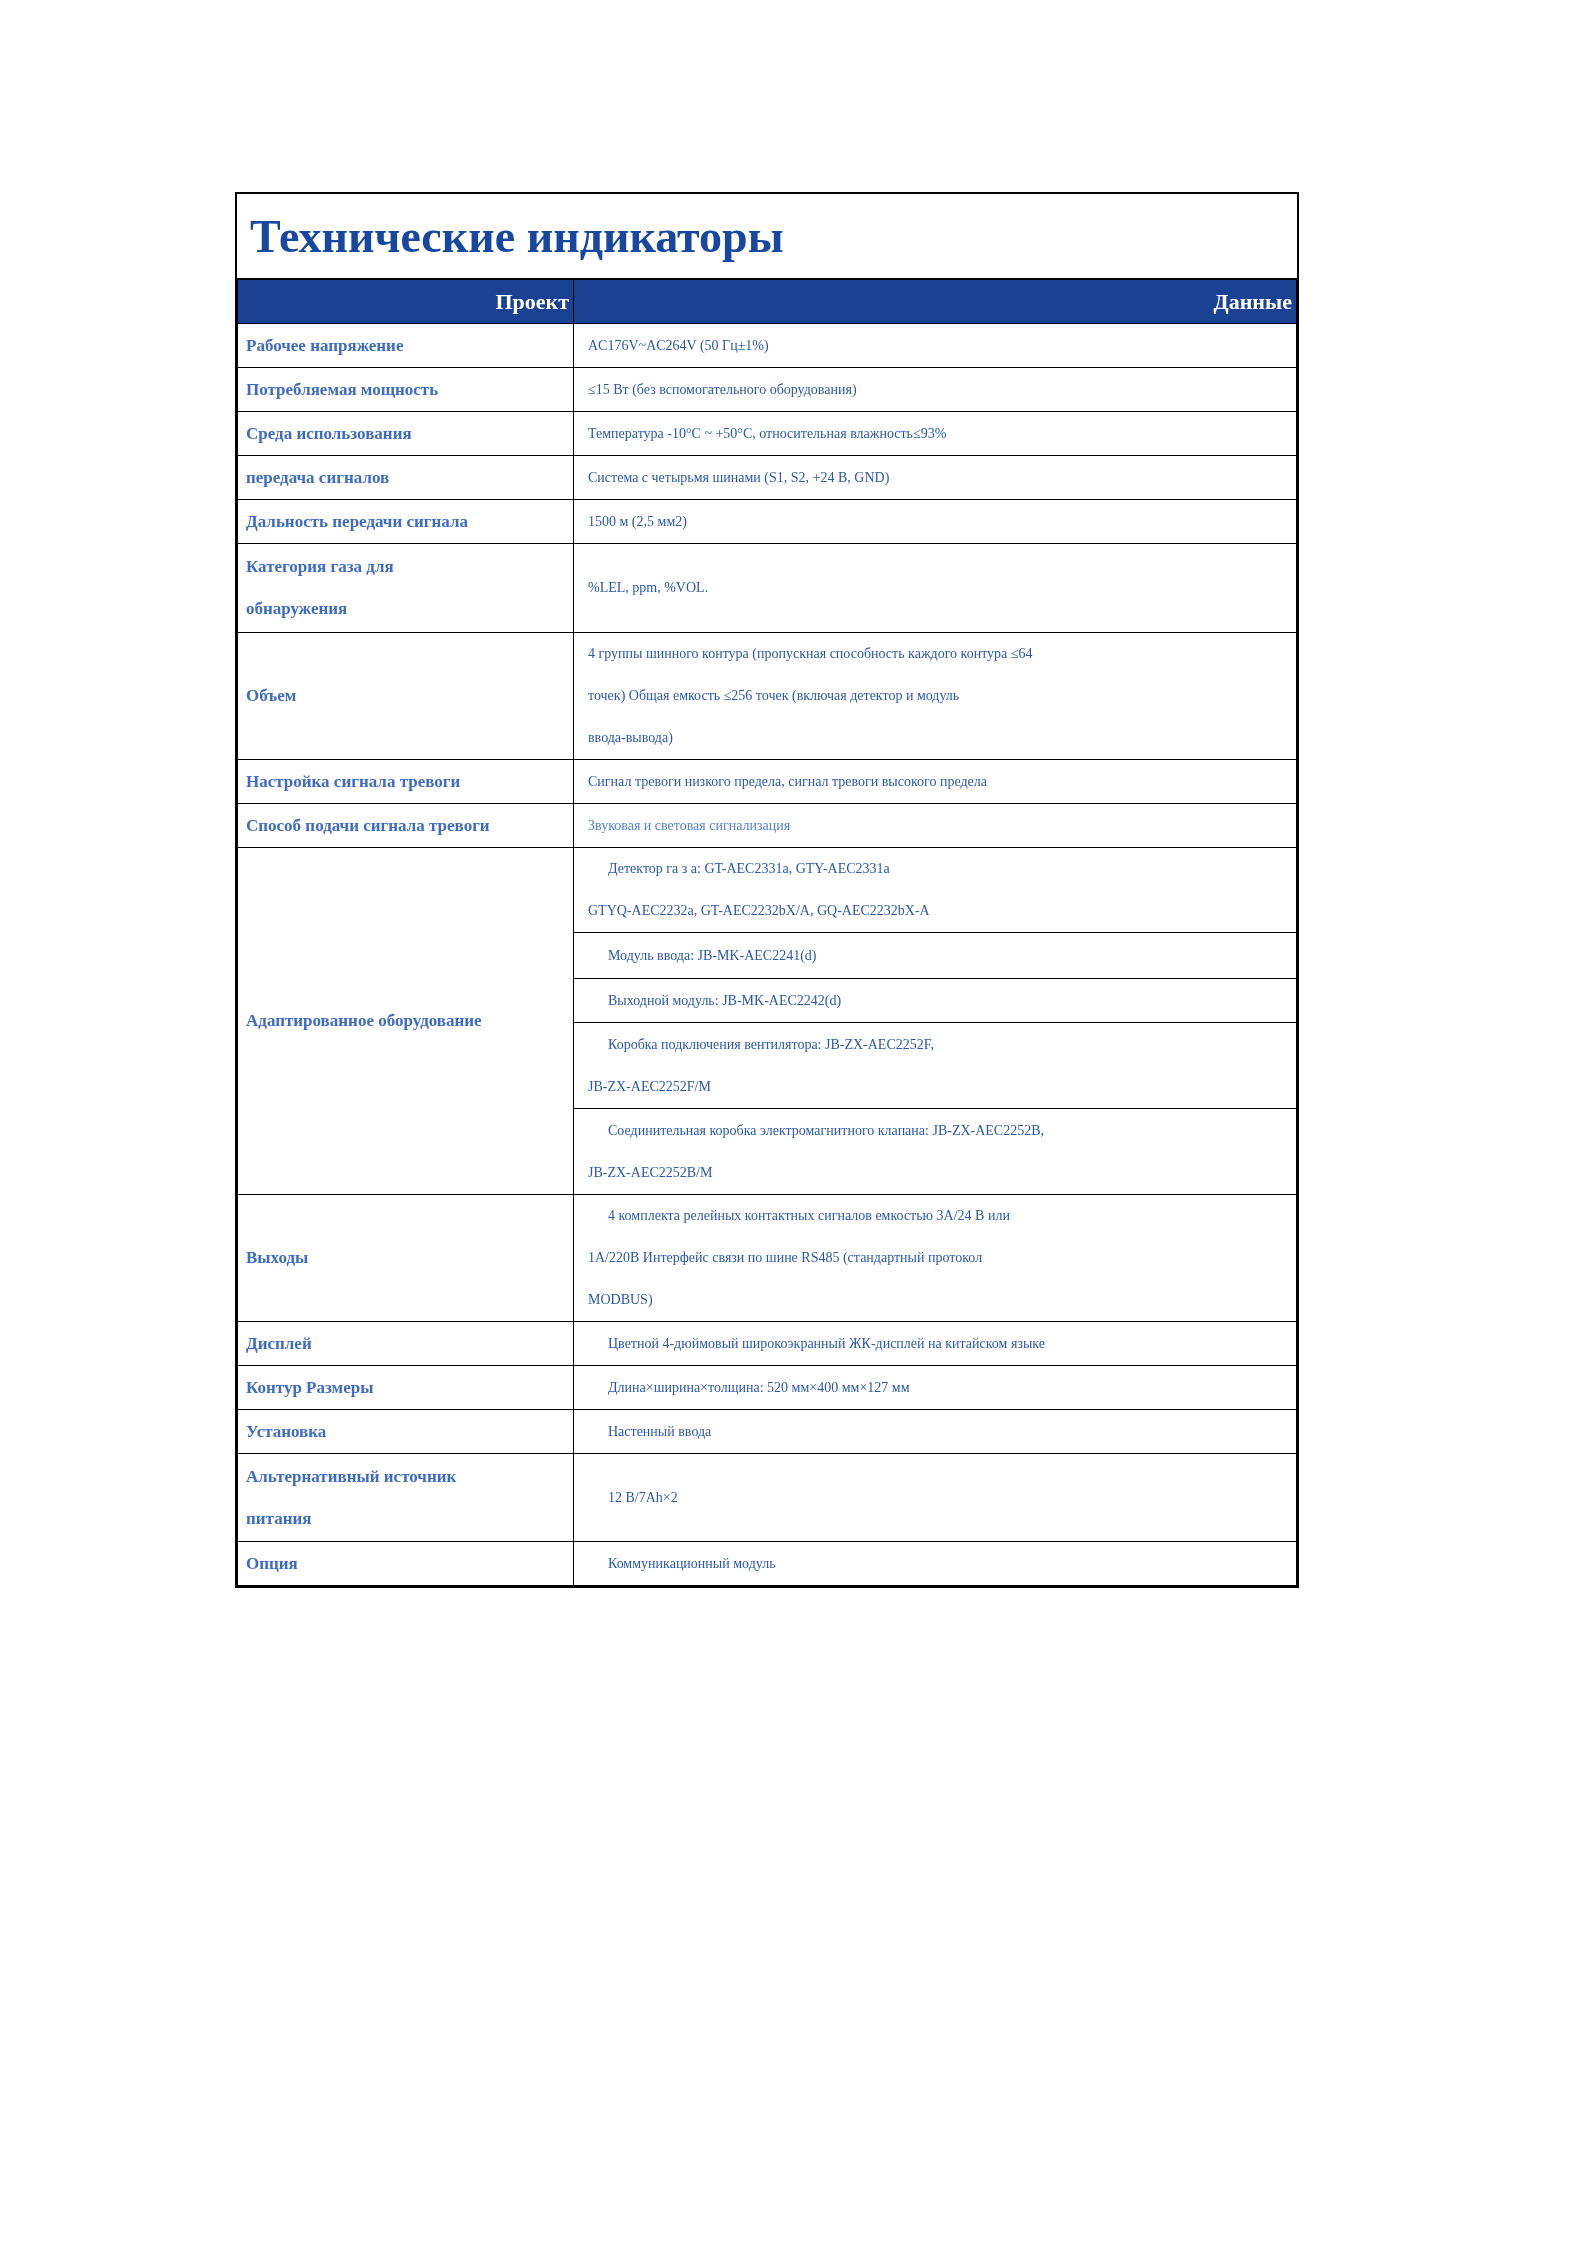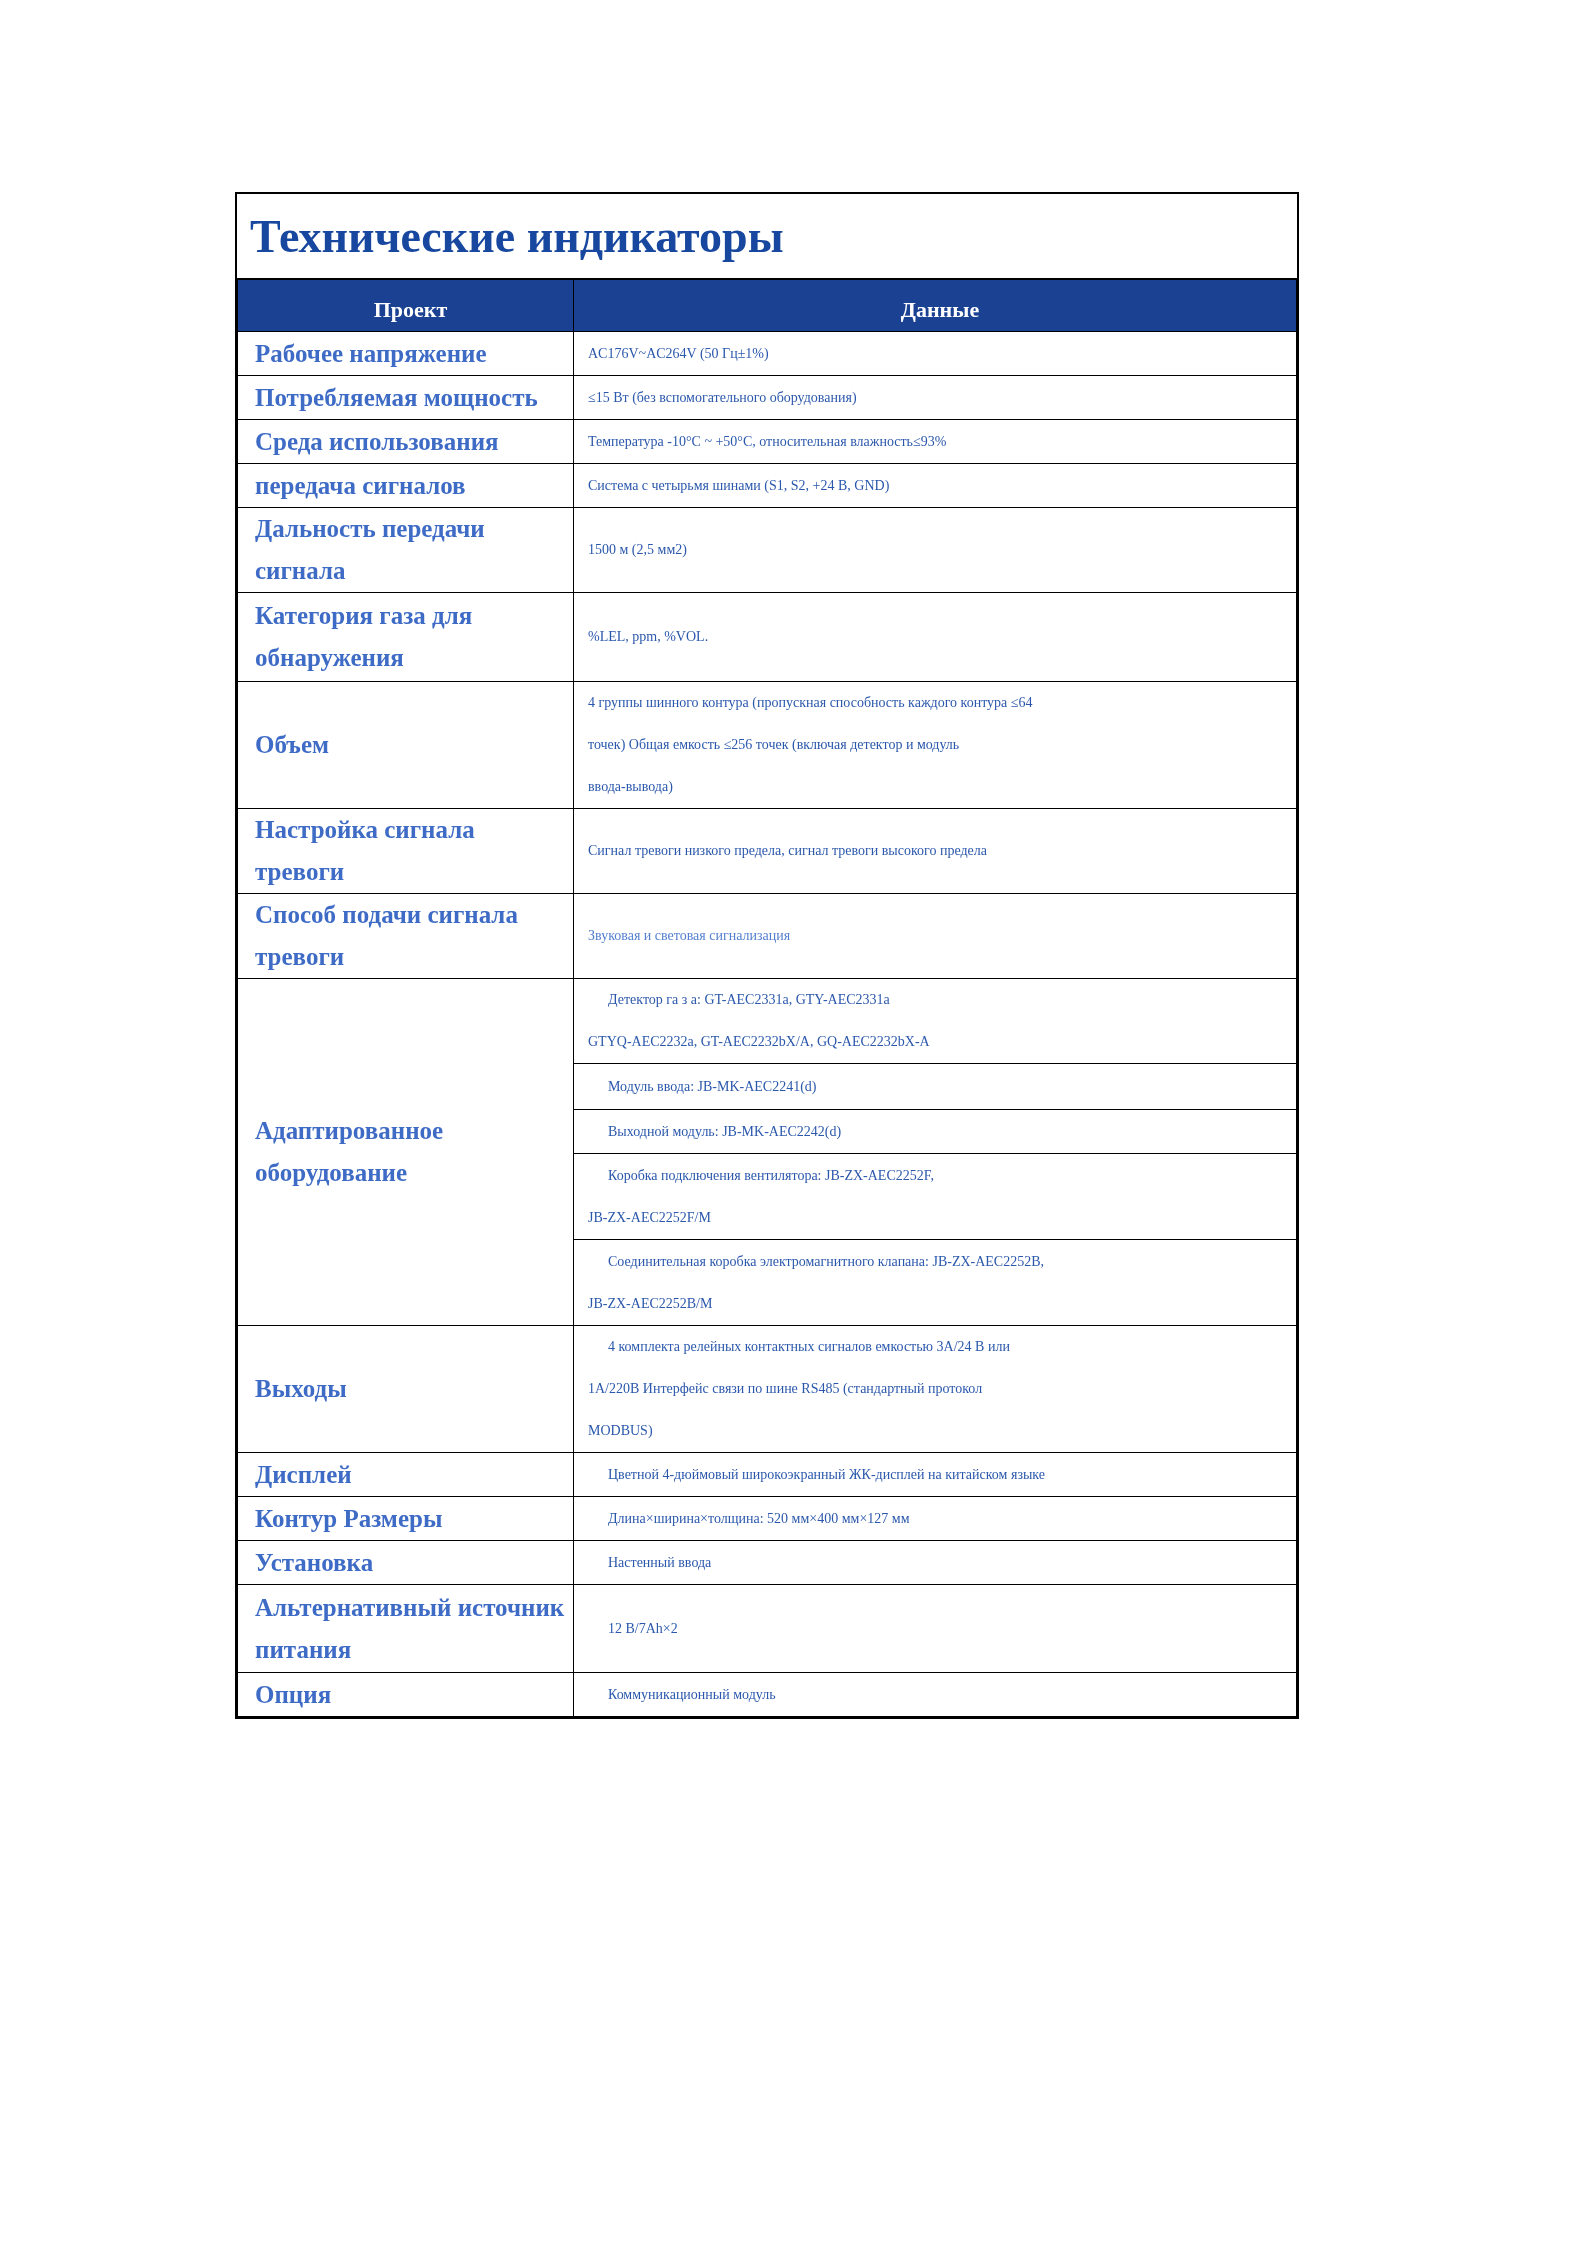--- a/index.html
+++ b/index.html
@@ -35,27 +35,27 @@
     vertical-align:middle;
     line-height:42px;
     white-space:pre-line;
     overflow:hidden;
   }
   th.hdr{
     background:var(--header-bg,#1B4192);
     color:var(--header-text,#fff);
     height:43px;
     font-size:22px;font-weight:bold;
-    text-align:center;
-    padding:8px 4px 0 14px;
+    text-align:right;
+    padding:0 4px 0 14px;
   }
   td.lbl{
     color:var(--label-text,#3E6BC5);
-    font-size:25px;font-weight:bold;
-    padding:0 4px 0 17px;
+    font-size:17px;font-weight:bold;
+    padding:0 4px 0 8px;
   }
   td.val{
     color:var(--value-text,#2B58AC);
     font-size:14px;
     padding:0 10px 0 14px;
     margin-top:40px;
   }
   td.val.indent{text-indent:20px;}
   td.val.light{color:var(--value-text-light,#5580CF);}
   tr.h-s  td{height:43px;}

